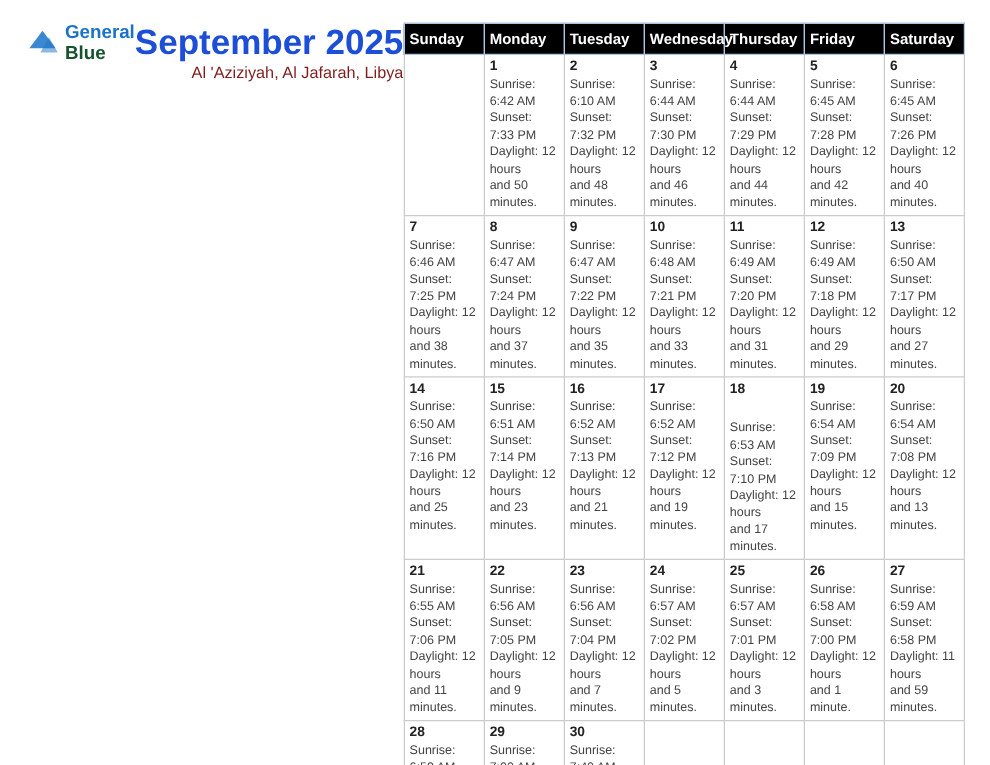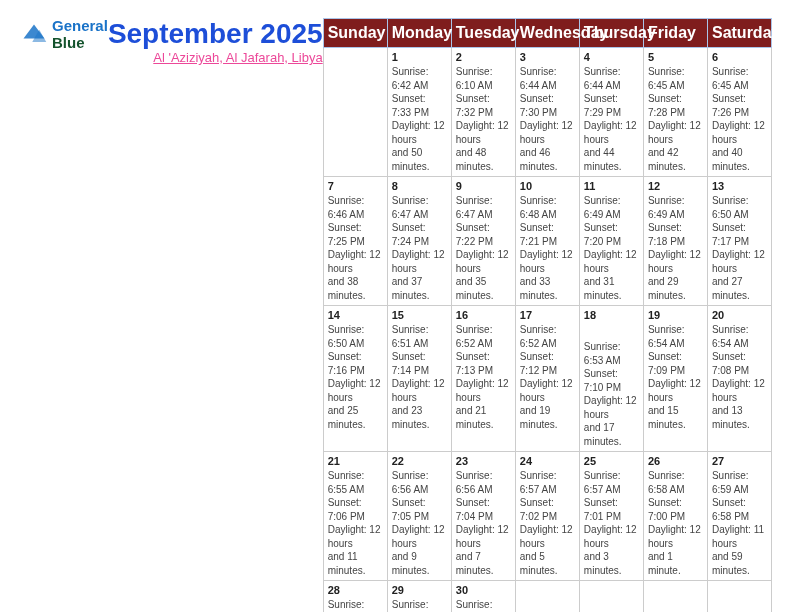--- a/index.html
+++ b/index.html
@@ -44,33 +44,32 @@
     .title-block {
       text-align: right;
     }
     .month-title {
       font-size: 28px;
       font-weight: bold;
       color: #1d4ed8;
     }
     .location {
       font-size: 13px;
-      color: #ec4899;
-      text-decoration: underline;
+      color: #7f1d1d;
     }
     .calendar {
       flex: 1;
       border-collapse: collapse;
       width: 100%;
       table-layout: fixed;
     }
     .calendar th {
-      background: #7f1d1d;
+      background: #000000;
       color: #fff;
-      font-size: 16px;
+      font-size: 12px;
       font-weight: bold;
       padding: 5px 4px;
       text-align: left;
       border: 1px solid #aac4e8;
     }
     .calendar td {
       border: 1px solid #ccc;
       vertical-align: top;
       padding: 3px 4px;
       font-size: 9.5px;

